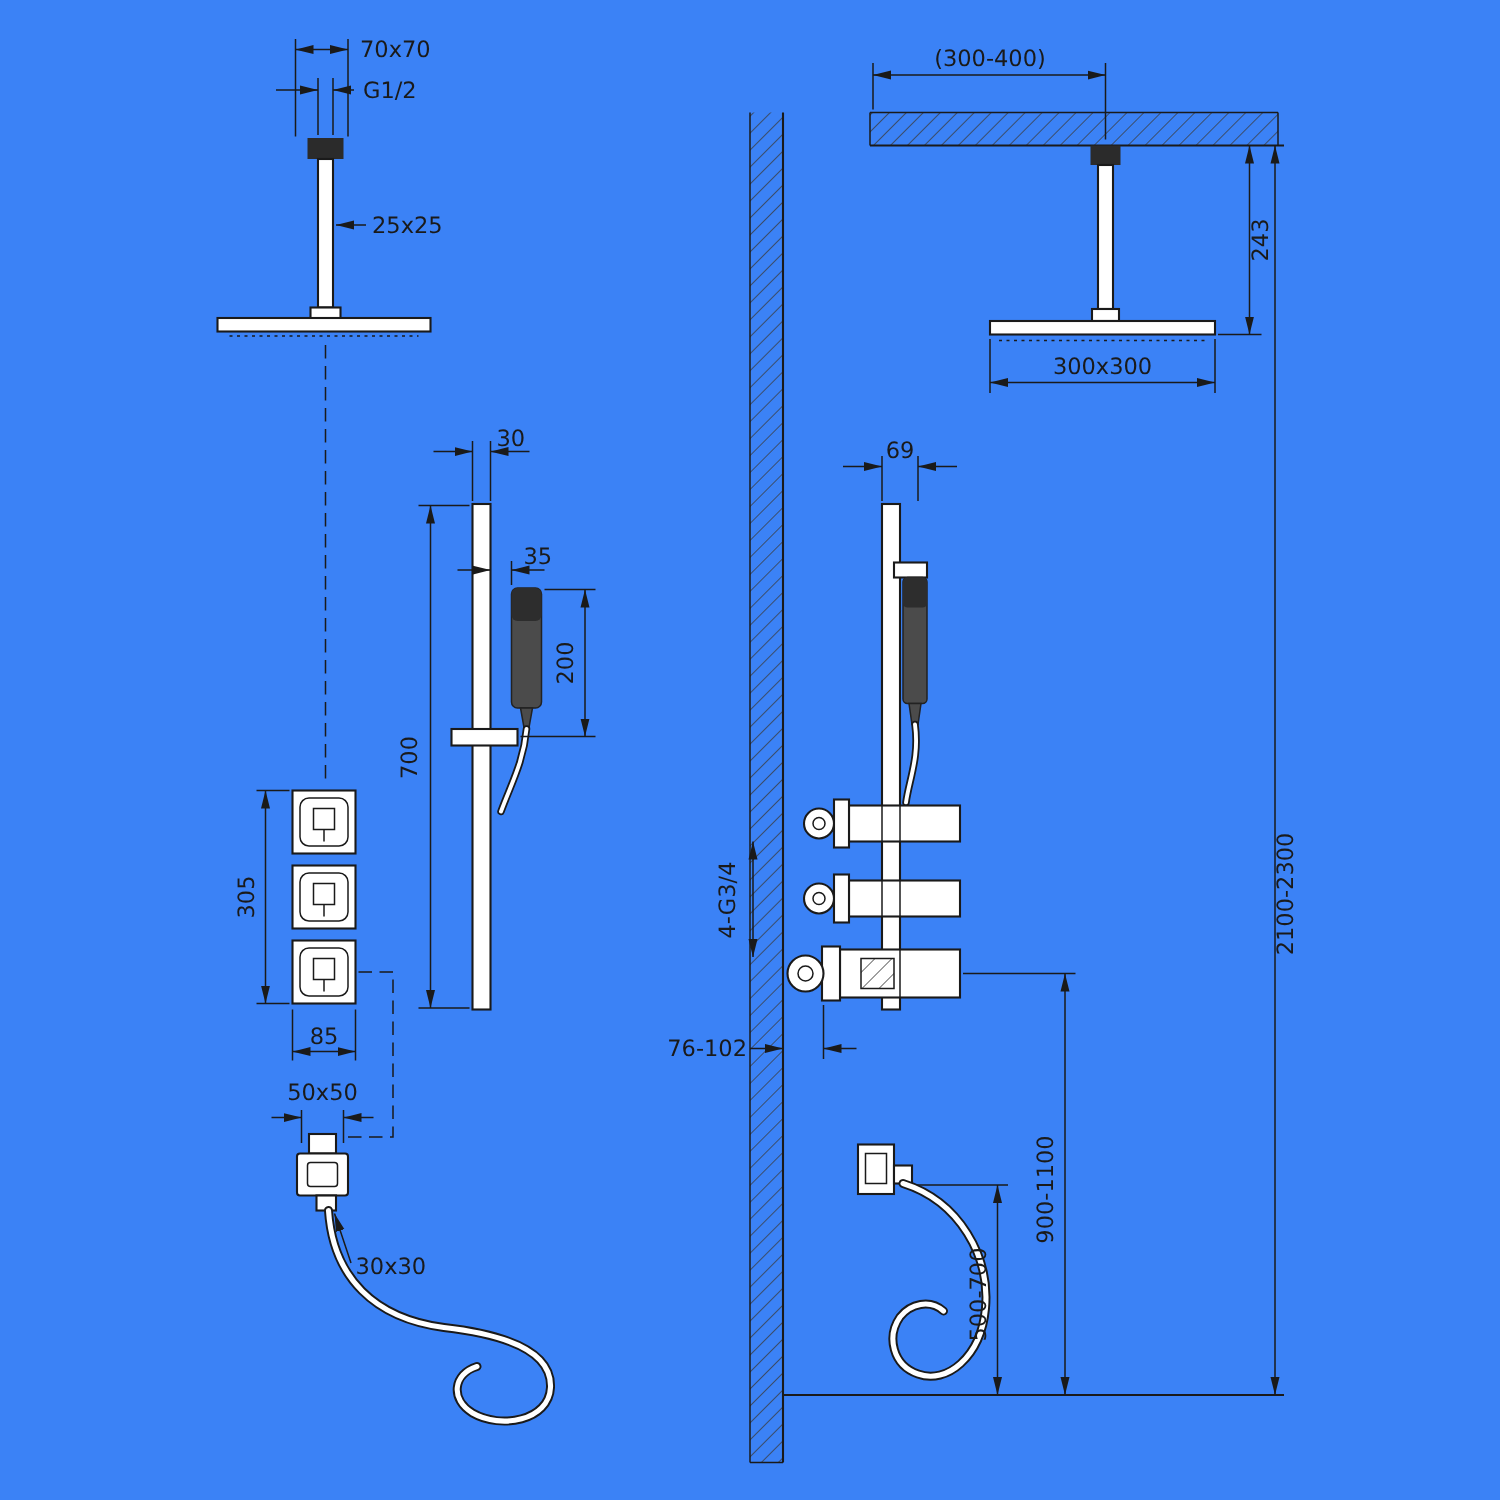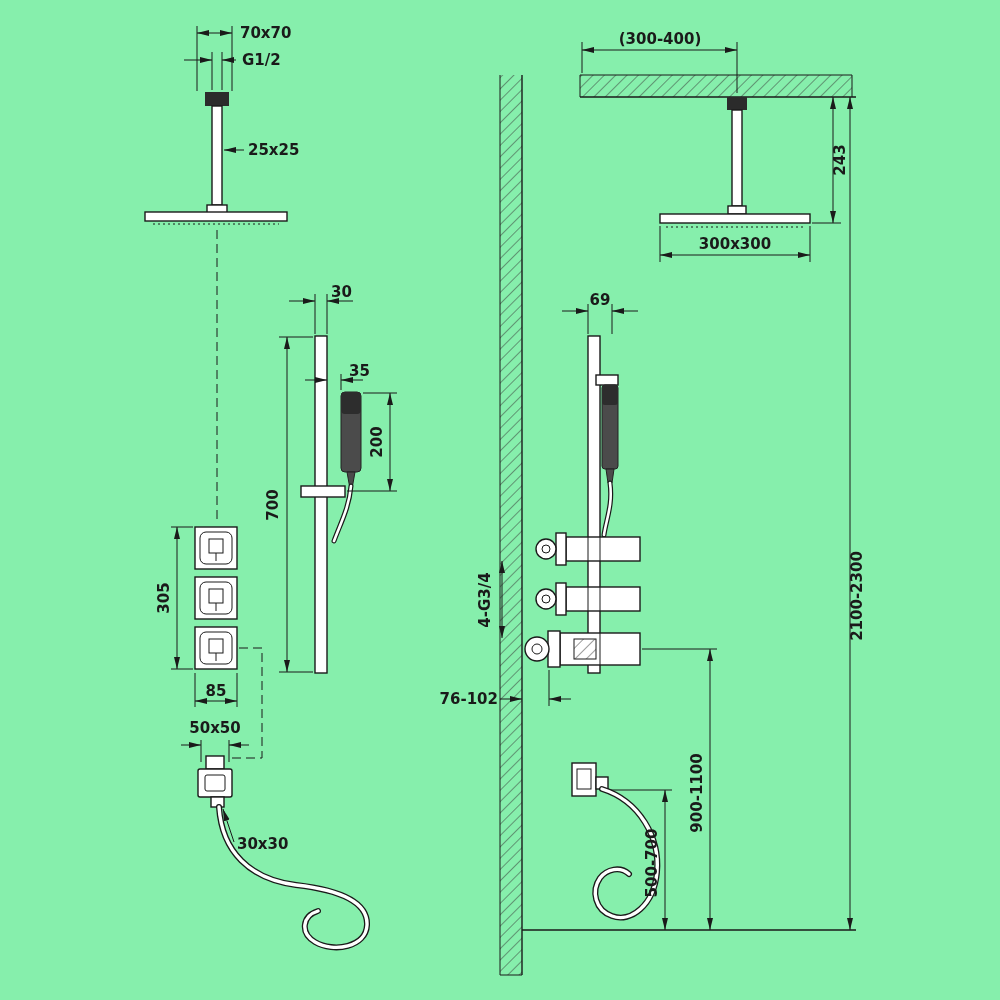--- a/index.html
+++ b/index.html
@@ -1,16 +1,16 @@
 <!DOCTYPE html>
 <html><head>
 <meta charset="utf-8">
 <style>
   html,body{margin:0;padding:0;background:#ffffff;}
-  .stage{position:relative;width:1000px;height:1000px;background:#86efac;overflow:hidden;font-weight:bold;}
+  .stage{position:relative;width:1000px;height:1000px;background:#3b82f6;overflow:hidden;}
   svg{position:absolute;left:0;top:0;}
   .ln{stroke:#1a1a1a;stroke-width:1.4;fill:none;}
   .fw{fill:#ffffff;stroke:#1a1a1a;stroke-width:1.4;}
   .thin{stroke:#1a1a1a;stroke-width:1;fill:none;}
   .dsh{stroke:#1a1a1a;stroke-width:1;fill:none;stroke-dasharray:9 5;}
   .dot{stroke:#1a1a1a;stroke-width:1;fill:none;stroke-dasharray:2 3;}
   .dk{fill:#2b2b2b;stroke:none;}
   .hnd{fill:#4b4b4b;stroke:#222222;stroke-width:1;}
   .hnd2{fill:#2d2d2d;stroke:none;}
   .ho{stroke:#1a1a1a;stroke-width:6;fill:none;stroke-linecap:round;}

